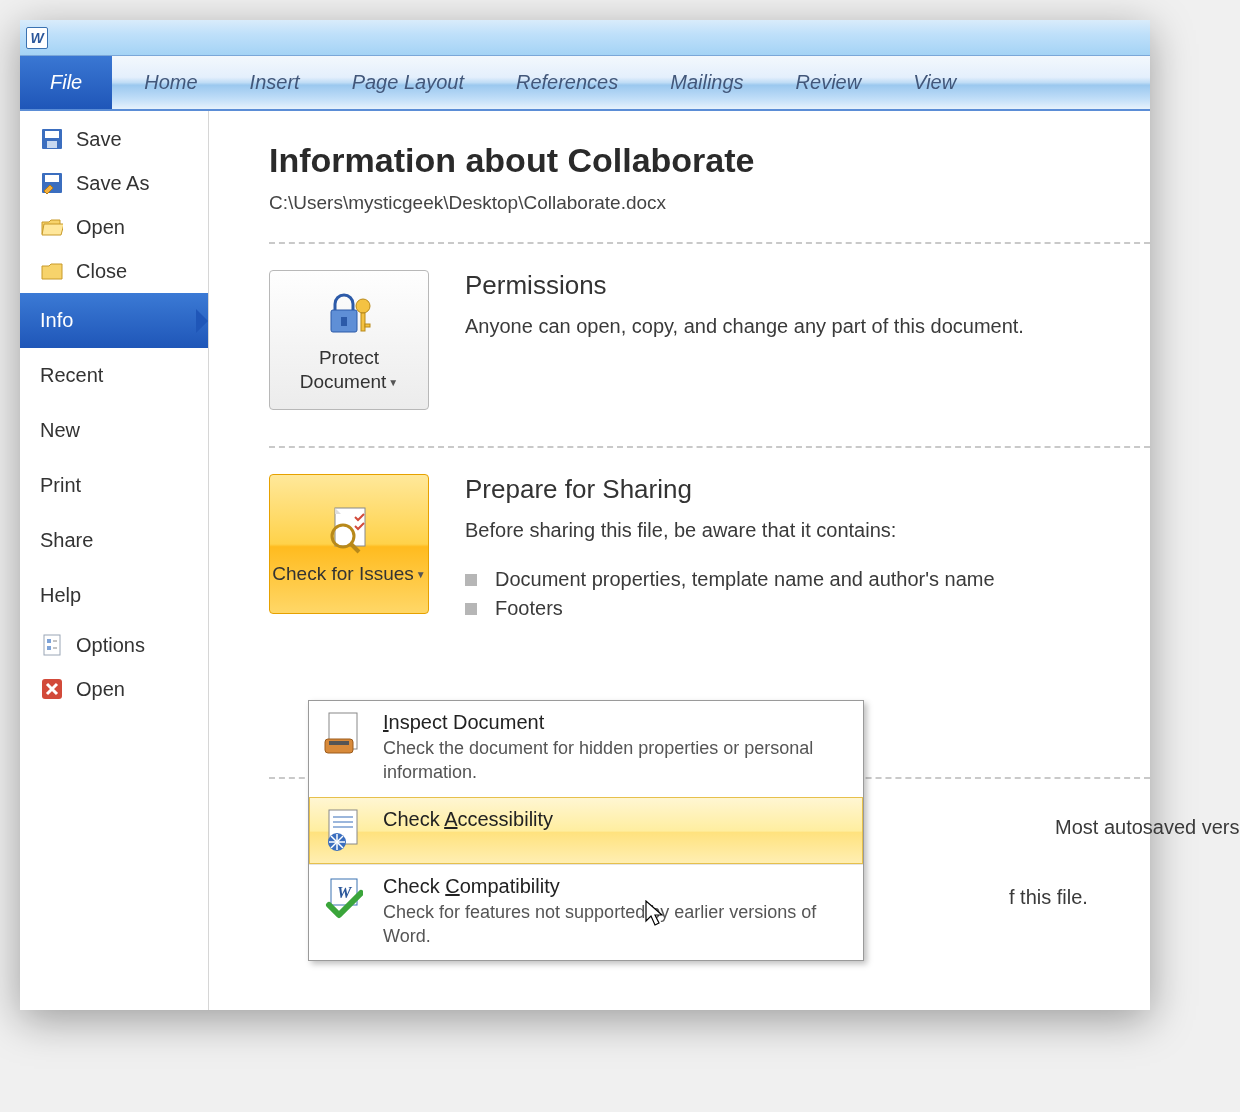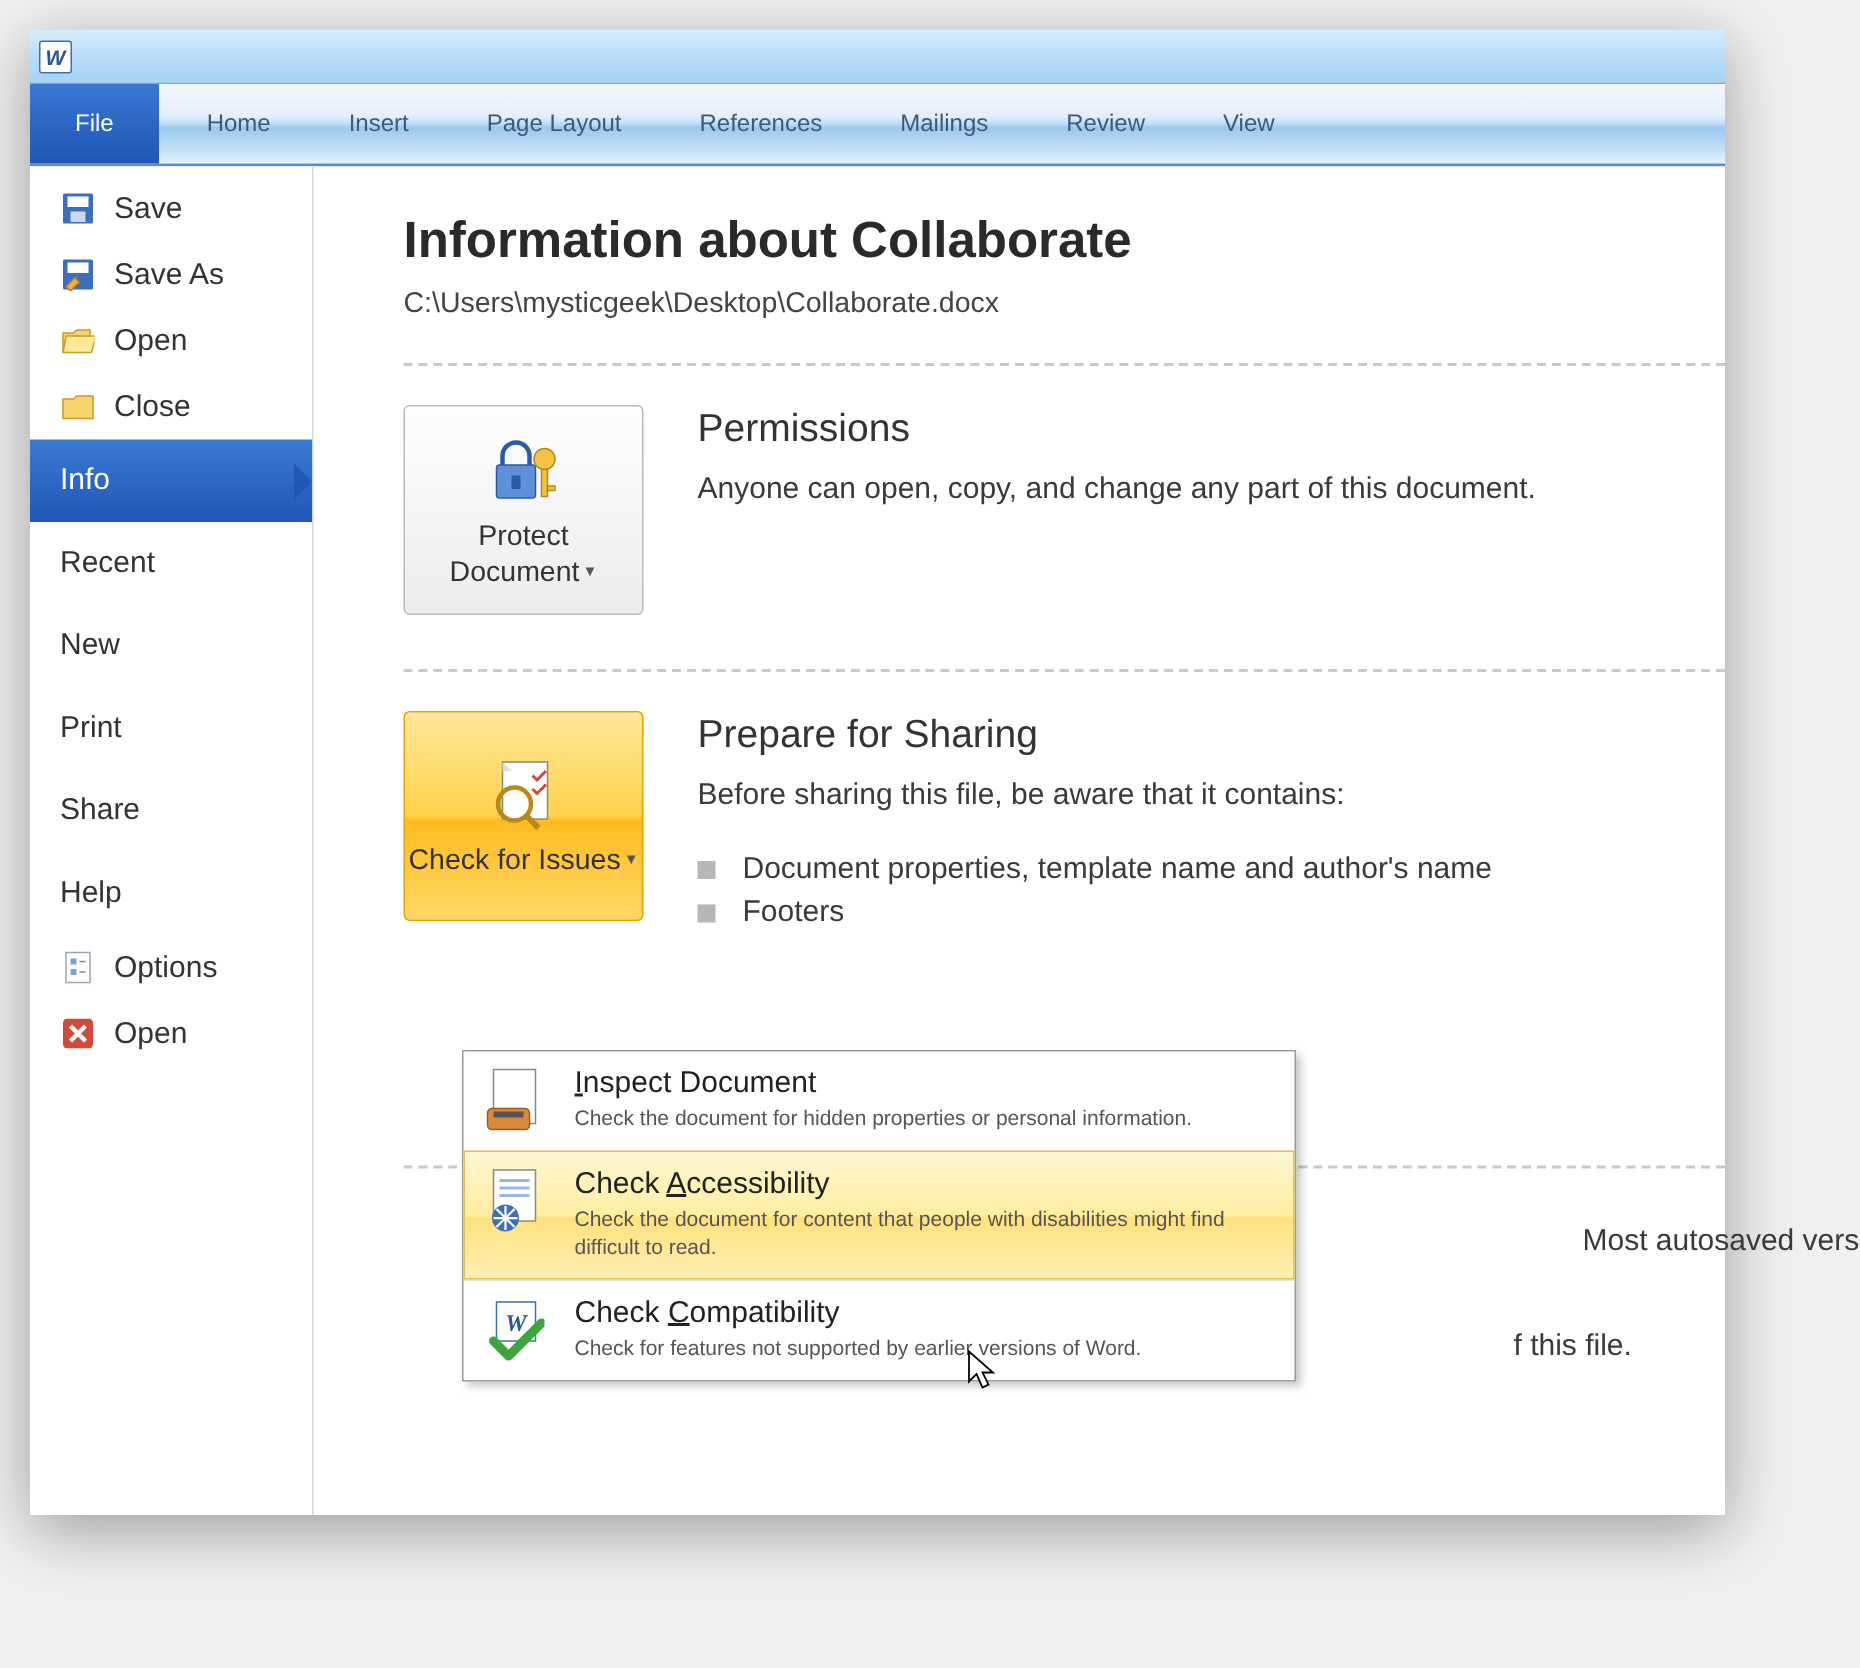--- a/index.html
+++ b/index.html
@@ -39,23 +39,24 @@
   height: 55px;
   background: linear-gradient(#f3f8fd,#e4effc 40%,#c0ddf6 50%,#9bc8ef 55%,#bfddf8 80%,#e7f2fc);
   border-bottom: 2px solid #5b8dd6;
   display: flex; align-items: center;
   padding: 0 0 0 0;
 }
 .tab {
   padding: 0 26px;
   height: 100%;
   display: flex; align-items: center;
-  font-size: 16px;
+  font-size: 20px;
   color: #42577a;
   cursor: default;
+  font-style: italic;
 }
 .tab.file {
   background: linear-gradient(#3a77d3,#1f56b8);
   color: #fff;
   font-weight: 400;
   border-radius: 0;
   margin-right: 6px;
   padding: 0 30px;
 }
 
@@ -148,21 +149,21 @@
 .menu-item.hover {
   background: linear-gradient(#fff6d2,#ffeea0 50%,#ffe27e 52%,#ffefb4);
   outline: 1px solid #e6c04c;
   outline-offset: -1px;
 }
 .menu-item .mi-icon {
   width: 44px; height: 44px; flex-shrink: 0;
   display:flex; align-items:center; justify-content:center;
 }
 .menu-item .mi-text .mi-title { font-size: 20px; color: #222; margin-bottom: 2px; }
-.menu-item .mi-text .mi-desc { font-size: 14px; color: #555; line-height:1.35; }
+.menu-item .mi-text .mi-desc { font-size: 18px; color: #555; line-height:1.35; }
 
 
 .cursor {
   position: absolute;
   left: 625px; top: 880px;
   z-index: 30;
   pointer-events: none;
 }
 
 
@@ -364,21 +365,20 @@
             <g stroke="#fff" stroke-width="1.5">
               <line x1="14" y1="26" x2="14" y2="42"></line>
               <line x1="6" y1="34" x2="22" y2="34"></line>
               <line x1="8" y1="28" x2="20" y2="40"></line>
               <line x1="20" y1="28" x2="8" y2="40"></line>
             </g>
           </svg>
       </span>
       <div class="mi-text">
         <div class="mi-title"><span>Check </span><span class="u">A</span><span>ccessibility</span></div>
-        <div class="mi-desc">Check the document for content that people with disabilities might find difficult to read.</div>
       </div>
     </div>
 
     <div class="menu-item">
       <span class="mi-icon">
         <svg width="40" height="44">
             <rect x="8" y="4" width="26" height="26" fill="#fff" stroke="#3a72b1"></rect>
             <text x="21" y="23" text-anchor="middle" font-family="Georgia" font-style="italic" font-weight="bold" fill="#2b579a" font-size="16">W</text>
             <path d="M6 30 L16 40 L38 18" fill="none" stroke="#3aa53a" stroke-width="6" stroke-linecap="round" stroke-linejoin="round"></path>
           </svg>

